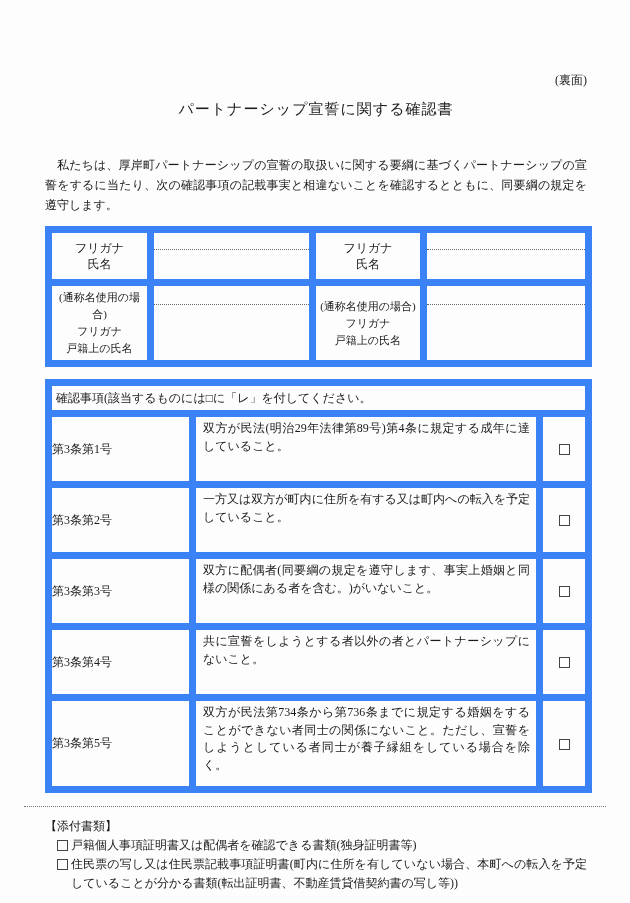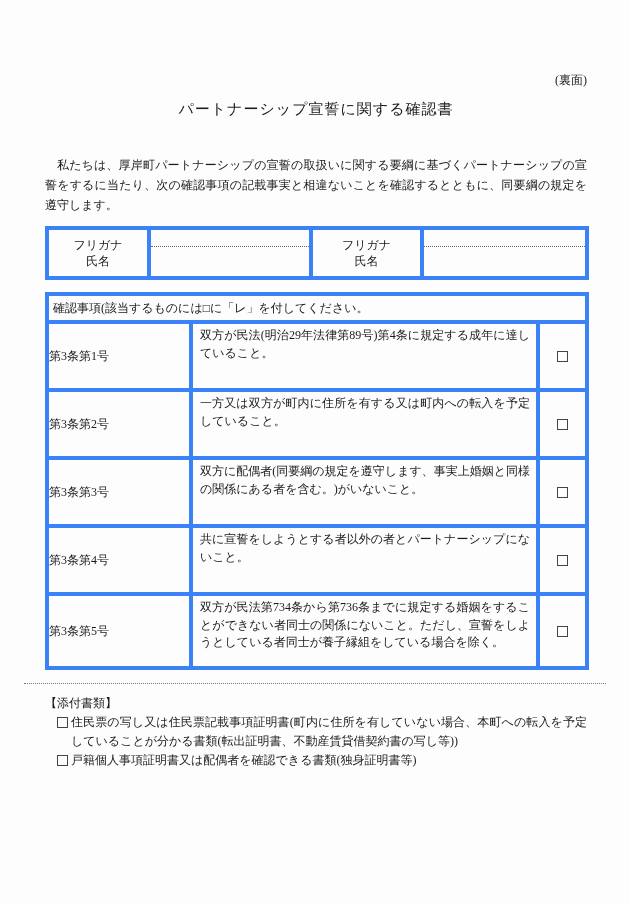--- a/index.html
+++ b/index.html
@@ -14,21 +14,21 @@
   .page {
     box-sizing:border-box;
     width:630px; height:636px;
     padding:72px 43px 0 45px;
   }
   .side-label { text-align:right; line-height:16px; }
   .doc-title  { text-align:center; margin-top:12px; font-size:15px; letter-spacing:1px; font-weight:normal; }
   .intro      { margin:36px 0 0 0; text-indent:1em; line-height:20px; text-align:justify; }
 
   table { border-collapse:collapse; table-layout:fixed; width:540px; }
-  td    { border:4px solid #3b82f6; padding:0; }
+  td    { border:7px solid #3b82f6; padding:0; }
 
   
   .name-table { margin-top:11px; }
   .name-table .lbl { text-align:center; vertical-align:middle; padding:3px 1px; }
   .name-table .lbl span { display:block; line-height:16px; }
   .name-table .row2 .lbl { font-size:11px; }
   .name-table .row2 .lbl span { line-height:17px; }
   .name-table .row1 td { height:40px; }
   .name-table .row2 td { height:59px; }
   .inp  { position:relative; }
@@ -92,20 +92,38 @@
             <div class="dash"></div>
           </td>
         <td class="lbl">
           <span>フリガナ</span>
           <span>氏名</span>
         </td>
         <td class="inp">
             <div class="dash"></div>
           </td>
       </tr>
+      <tr class="row2">
+        <td class="lbl">
+          <span>(通称名使用の場合)</span>
+          <span>フリガナ</span>
+          <span>戸籍上の氏名</span>
+        </td>
+        <td class="inp">
+            <div class="dash"></div>
+          </td>
+        <td class="lbl">
+          <span>(通称名使用の場合)</span>
+          <span>フリガナ</span>
+          <span>戸籍上の氏名</span>
+        </td>
+        <td class="inp">
+            <div class="dash"></div>
+          </td>
+      </tr>
     </tbody>
   </table>
 
   <table class="confirm-table">
     <colgroup>
       <col style="width:144px">
         <col style="width:347px">
         <col style="width:49px">
     </colgroup>
     <tbody>
@@ -141,22 +159,22 @@
   </table>
 
 
   <div class="sep"></div>
 
   <div class="attach">
     <div class="attach-heading">【添付書類】</div>
     <div class="attach-items">
       <div class="attach-item">
         <span class="cb"></span>
-        <span>住民票の写し又は住民票記載事項証明書(町内に住所を有していない場合、本町への転入を予定していることが分かる書類(転出証明書、不動産賃貸借契約書の写し等))</span>
+        <span>戸籍個人事項証明書又は配偶者を確認できる書類(独身証明書等)</span>
       </div>
       <div class="attach-item">
         <span class="cb"></span>
-        <span>戸籍個人事項証明書又は配偶者を確認できる書類(独身証明書等)</span>
+        <span>住民票の写し又は住民票記載事項証明書(町内に住所を有していない場合、本町への転入を予定していることが分かる書類(転出証明書、不動産賃貸借契約書の写し等))</span>
       </div>
     </div>
   </div>
 
 </div>
 
 </body></html>

